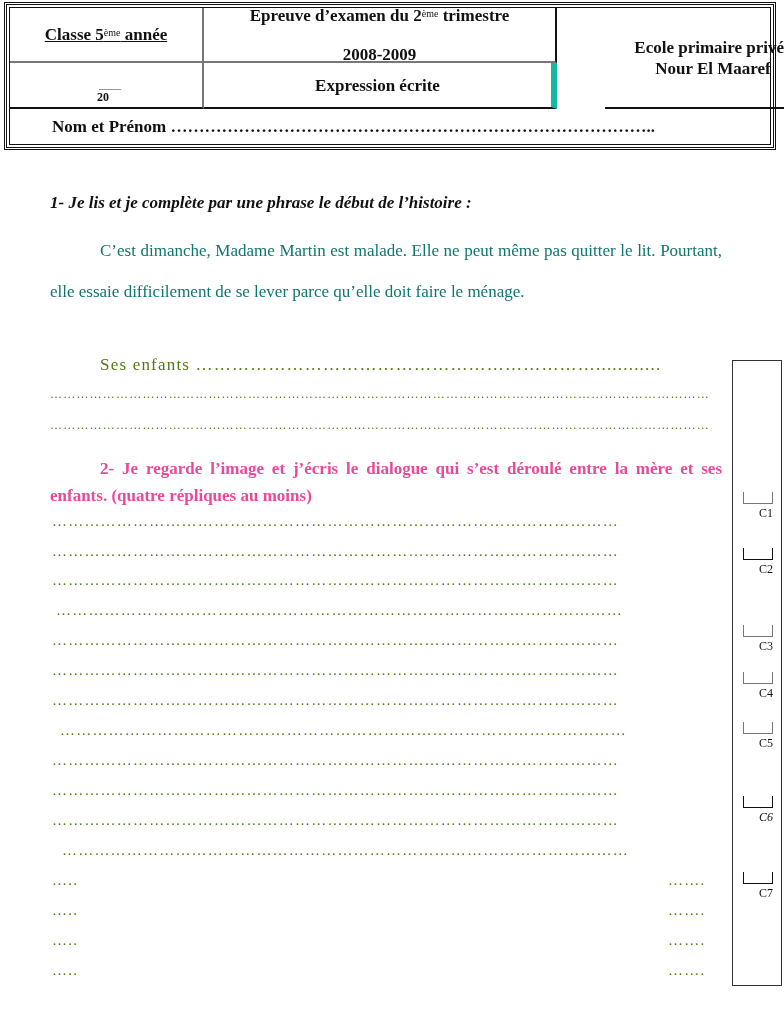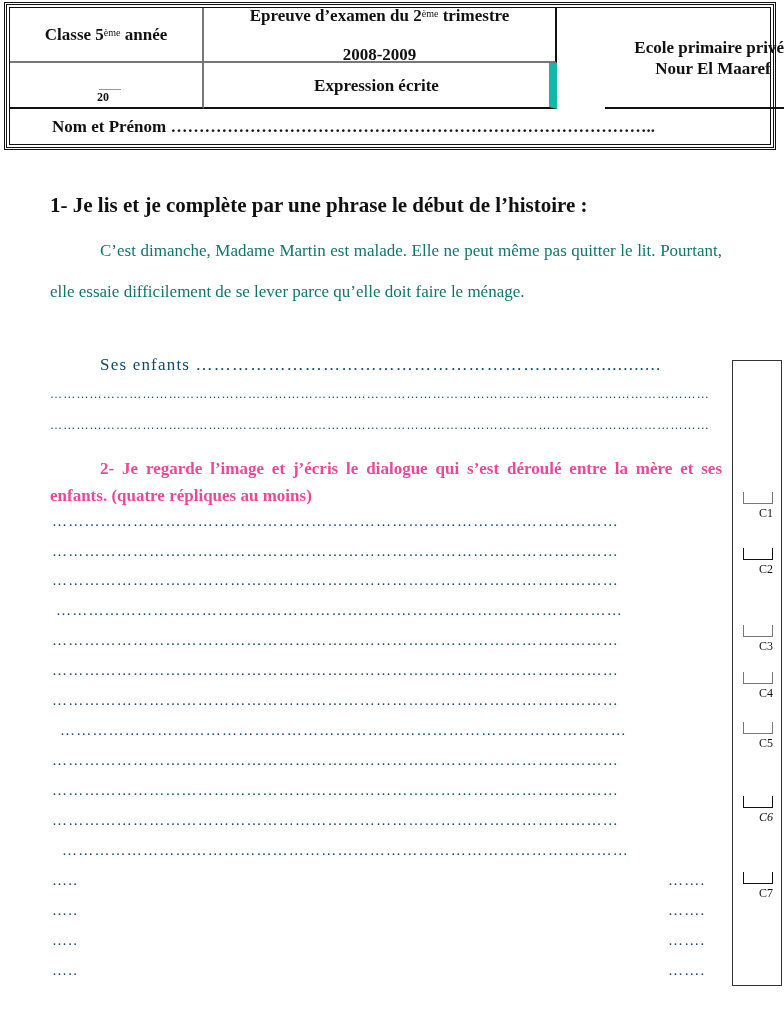--- a/index.html
+++ b/index.html
@@ -5,35 +5,35 @@
   html, body { margin: 0; padding: 0; background: #ffffff; }
   body { width: 784px; height: 1014px; position: relative; overflow: hidden;
          font-family: "Liberation Serif", "DejaVu Serif", serif; color: #111; }
 
   
   .hdr { position: absolute; left: 4px; top: 2px; width: 772px; height: 148px;
          border: 3px double #111; box-sizing: border-box; outline: 1px solid #111; outline-offset: -6px; }
   .hdr-inner { position: absolute; left: 3px; top: 3px; right: 3px; bottom: 3px; }
   .cell { position: absolute; box-sizing: border-box; display: flex; align-items: center; justify-content: center;
           text-align: center; font-weight: bold; font-size: 17px; line-height: 21px; }
-  .c-class { left: 0; top: 0; width: 194px; height: 55px; border-right: 2px solid #777; border-bottom: 2px solid #777; }
+  .c-class { left: 0; top: 0; width: 194px; height: 55px; border-right: 2px solid #777; border-bottom: 2px solid #777; text-decoration: underline; }
   .c-epreuve { left: 194px; top: 0; width: 353px; height: 55px; border-right: 2px solid #111; border-bottom: 2px solid #777; flex-direction: column; gap: 18px; }
   .c-school { left: 547px; top: 0; width: 216px; height: 101px; border-bottom: 2px solid #111; flex-direction: column; font-weight: normal; margin-left: 48px; }
   .c-school span { font-weight: bold; }
   .c-score { left: 0; top: 55px; width: 194px; height: 46px; border-right: 2px solid #777; border-bottom: 2px solid #111; }
-  .c-expr { left: 194px; top: 55px; width: 353px; height: 46px; border-right: 8px solid #14b8a6; border-bottom: 2px solid #111; }
+  .c-expr { left: 194px; top: 55px; width: 353px; height: 46px; border-right: 6px solid #14b8a6; border-bottom: 2px solid #111; }
   .c-name { left: 0; top: 101px; width: 763px; height: 28px; justify-content: flex-start; padding-left: 42px; align-items: flex-start; padding-top: 7px; }
   sup { font-size: 10px; vertical-align: top; position: relative; top: -2px; font-weight: normal; }
   .score { position: absolute; left: 90px; top: 85px; font-size: 12px; font-weight: bold; }
   .score-bar { position: absolute; left: 92px; top: 84px; width: 22px; height: 1px; background: #999; }
 
   
-  .q-title { position: absolute; left: 50px; font-weight: bold; font-size: 21px; }
+  .q-title { position: absolute; left: 50px; font-weight: bold; font-size: 17px; font-style: italic; }
   .para { position: absolute; left: 50px; width: 672px; font-size: 17px; text-align: justify; color: #0f766e; }
-  .dots { position: absolute; font-size: 15px; letter-spacing: 1.2px; white-space: nowrap; overflow: hidden; color: #0c4a6e; }
+  .dots { position: absolute; font-size: 15px; letter-spacing: 1.2px; white-space: nowrap; overflow: hidden; color: #4d7c0f; }
 
   
   .side { position: absolute; left: 732px; top: 360px; width: 50px; height: 626px; border: 1px solid #333; box-sizing: border-box; }
   .crit { position: absolute; left: 10px; width: 30px; text-align: right; font-size: 12px; }
   .crit .box { width: 28px; height: 11px; border: 1px solid #777; border-top: none; margin: 0 auto 2px; }
   .crit.dark .box { border-color: #111; }
 </style>
 </head>
 <body>
 

